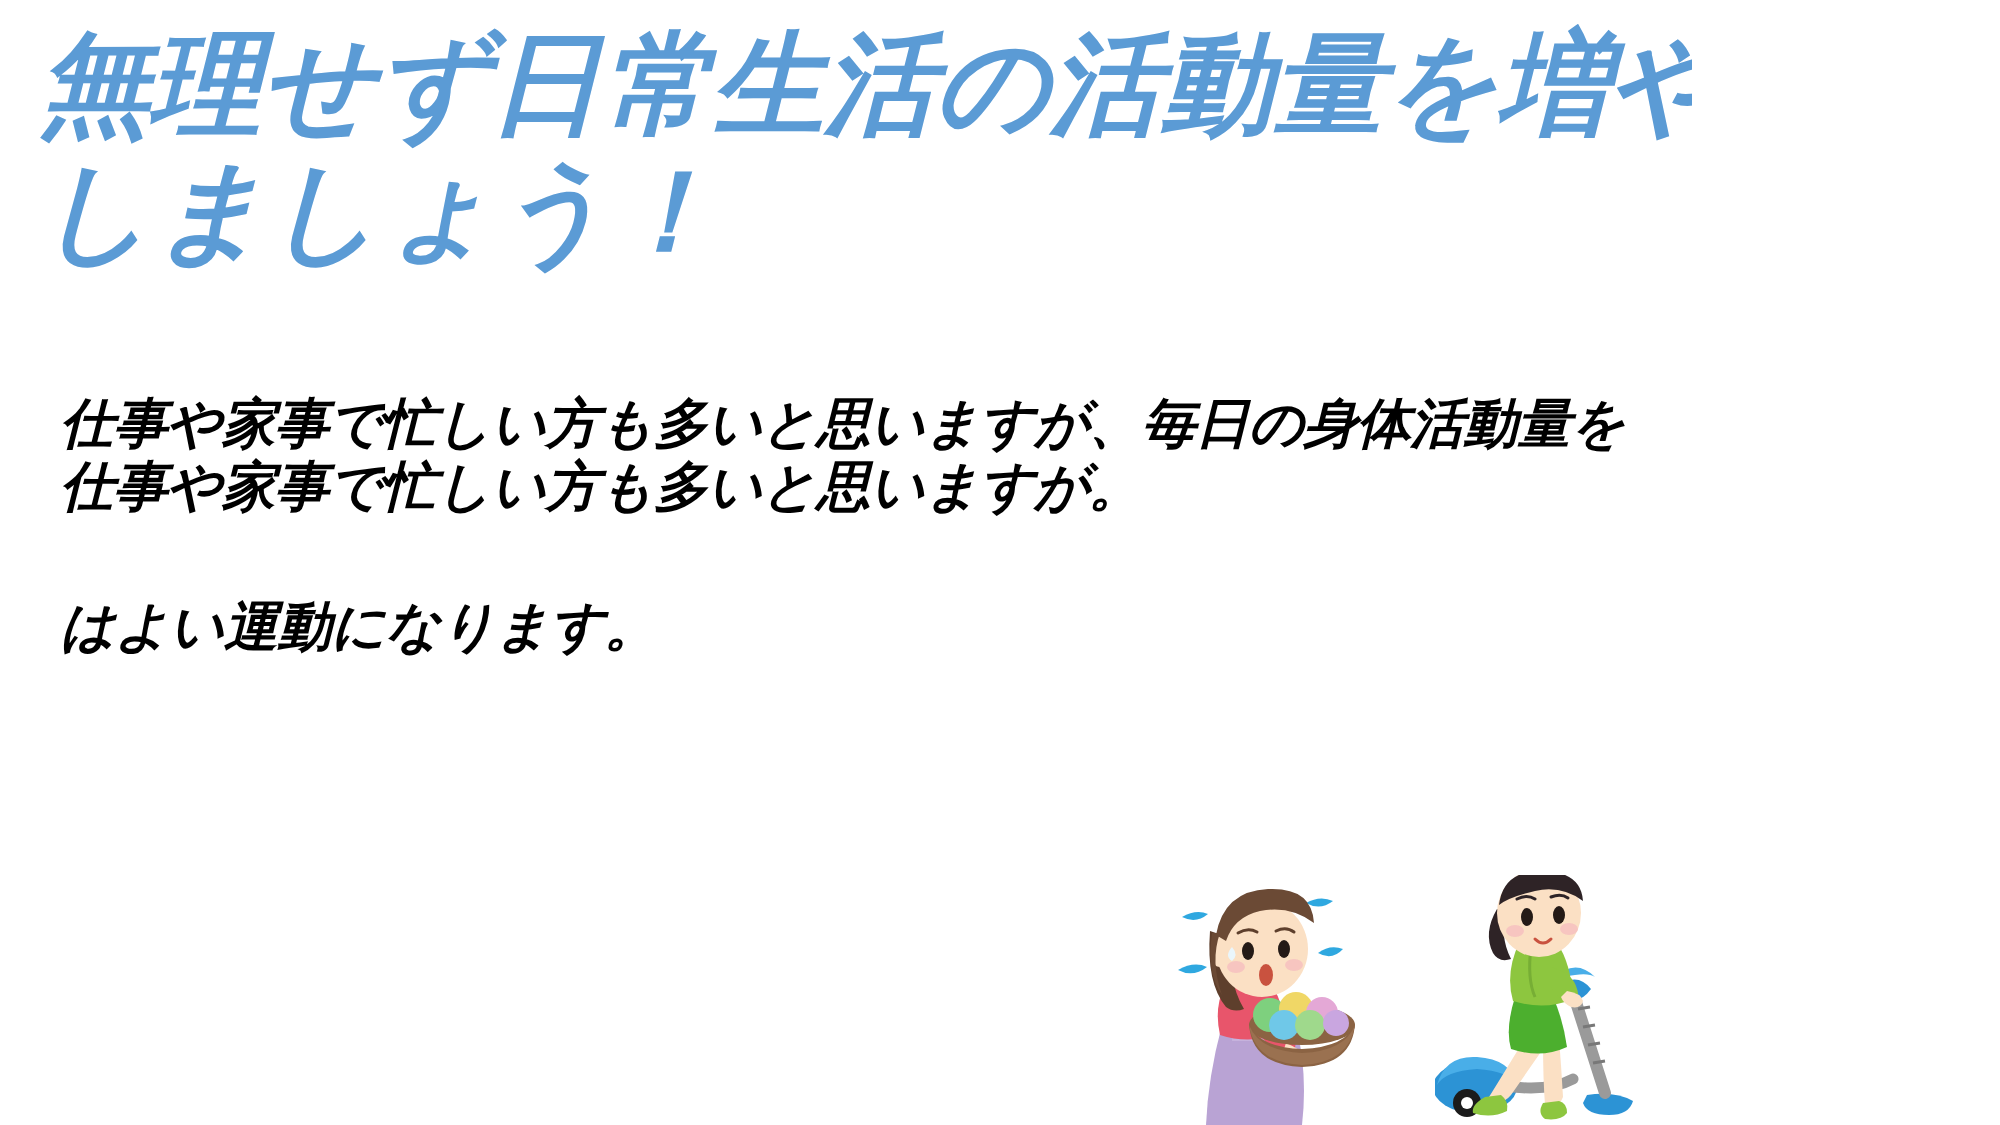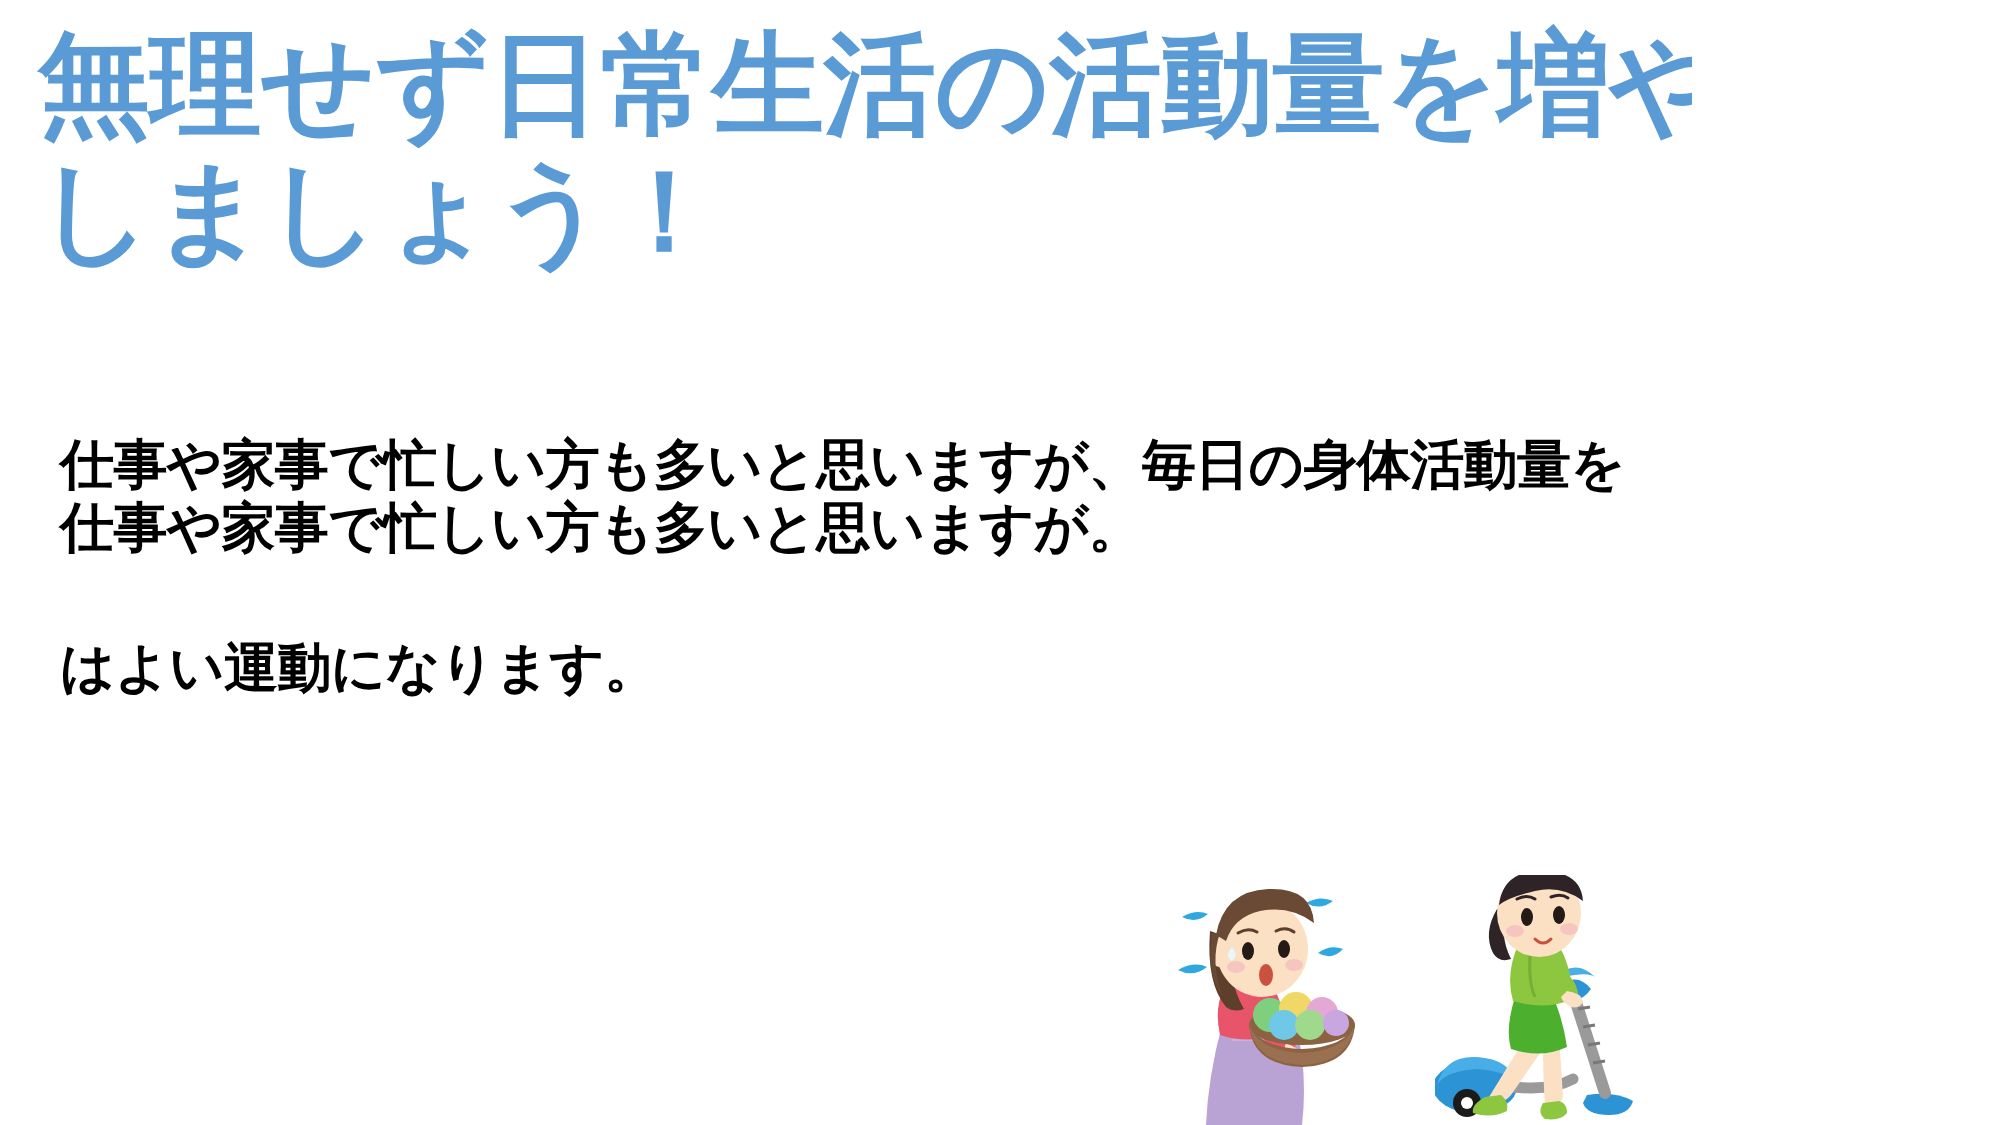--- a/index.html
+++ b/index.html
@@ -16,20 +16,21 @@
     position: relative;
   }
 
   
   .slide {
     position: relative;
     width: 1692px;
     height: 1125px;
     background: #ffffff;
     overflow: hidden;
+    font-style: italic;
   }
 
   
   .title-block {
     position: absolute;
     left: 38px;
     top: 22px;
     width: 1890px;
   }
   .title-line {
@@ -48,21 +49,20 @@
     top: 392px;
     width: 1920px;
   }
   .para {
     color: #000000;
     font-weight: 700;
     font-size: 54px;
     line-height: 1.16;
     letter-spacing: -0.6px;
     white-space: nowrap;
-    margin-top: 41px;
   }
   .para + .para { margin-top: 78px; }
   .para .pline { display: block; }
 
   
   .illus-row {
     position: absolute;
     left: 1150px;
     top: 875px;
     width: 850px;

